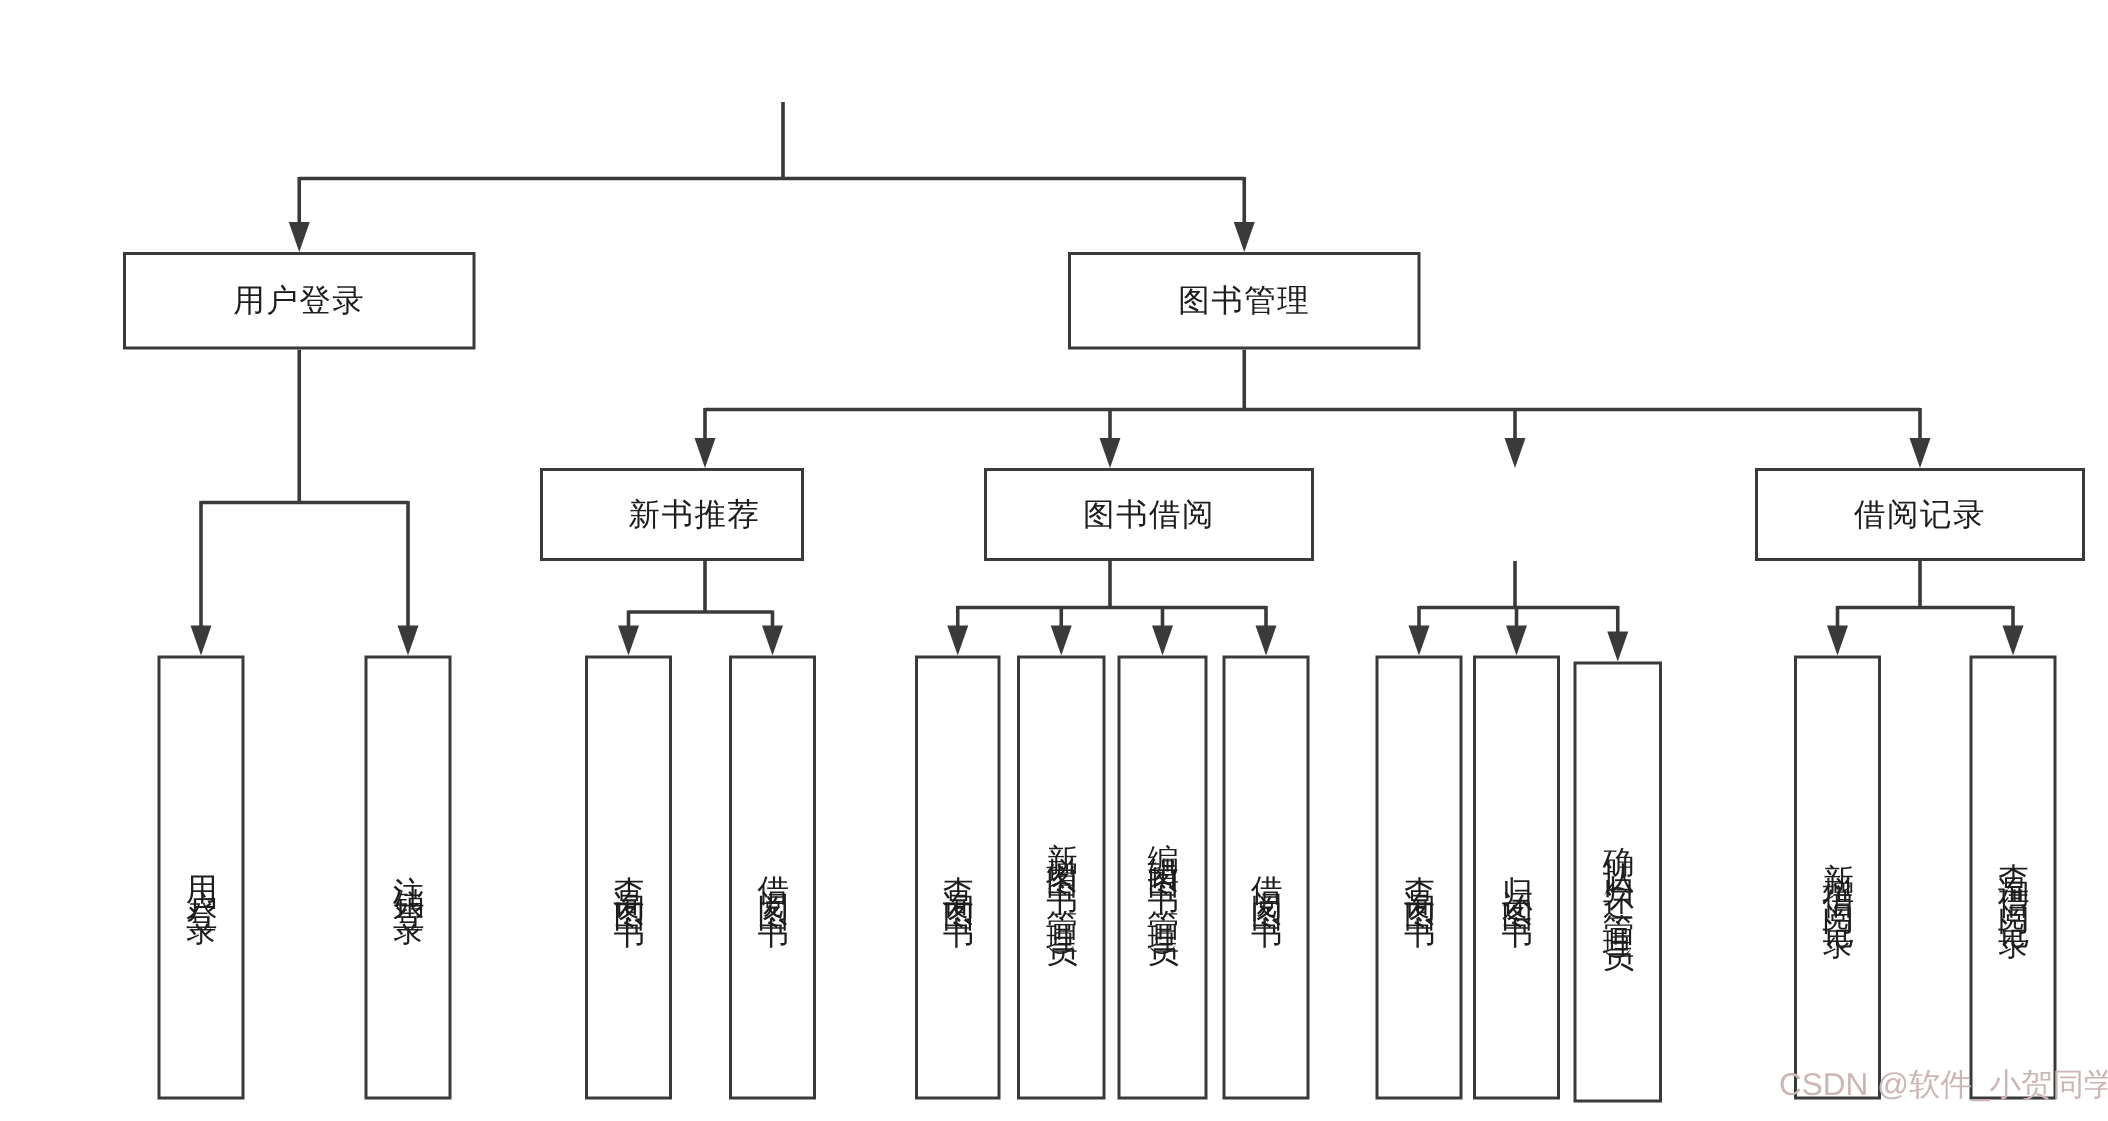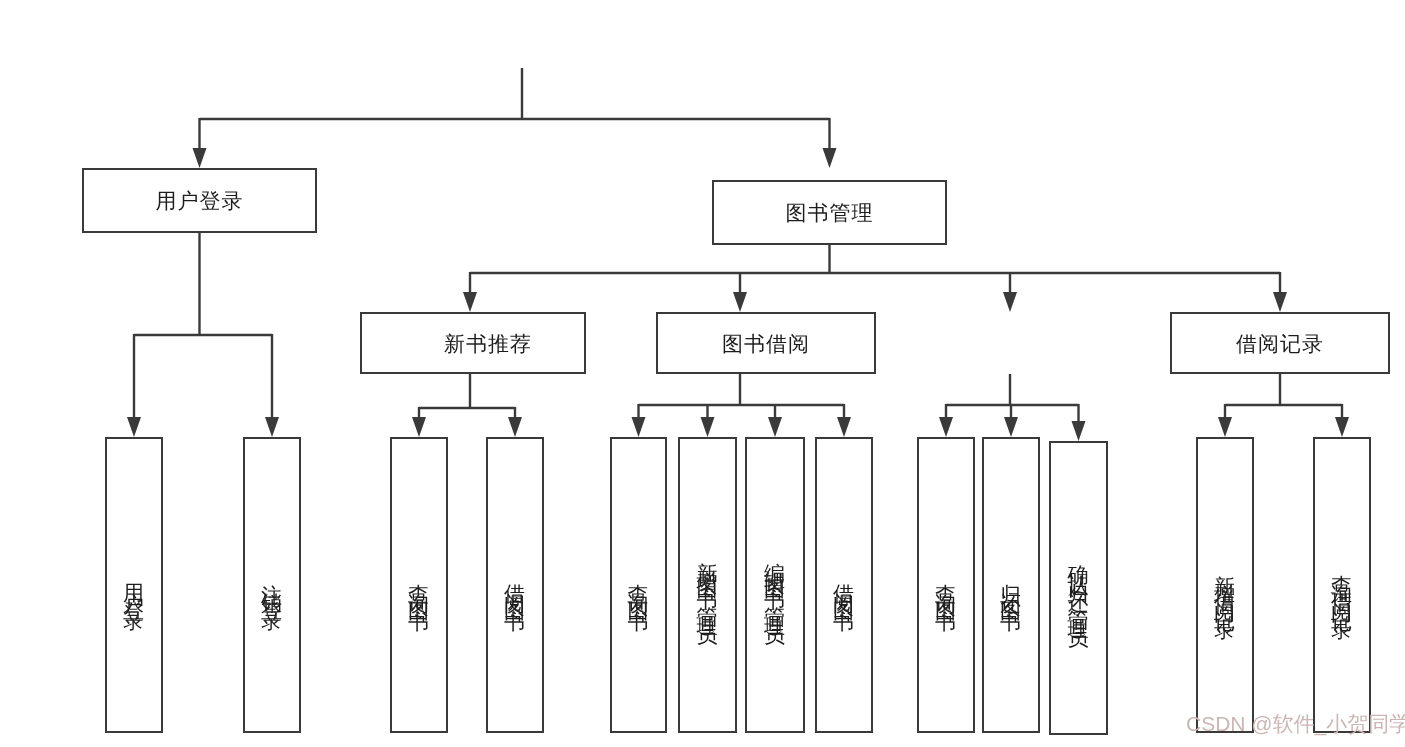--- a/index.html
+++ b/index.html
@@ -132,24 +132,24 @@
       <path d="M 1225 405 L 1342 405"></path>
       <path d="M 1225 404 L 1225 419"></path>
       <polygon points="1218,417 1232,417 1225,437"></polygon>
       <path d="M 1342 404 L 1342 419"></path>
       <polygon points="1335,417 1349,417 1342,437"></polygon>
     </svg>
   <div class="nodes-layer">
       <div class="node horizontal" style="left: 82px; top: 168px; width: 235px; height: 65px;">
         <span class="node-label">用户登录</span>
       </div>
-      <div class="node horizontal" style="left: 712px; top: 168px; width: 235px; height: 65px; margin-top: 12px;">
+      <div class="node horizontal" style="left: 712px; top: 168px; width: 235px; height: 65px;">
         <span class="node-label">图书管理</span>
       </div>
-      <div class="node horizontal" style="left: 360px; top: 312px; width: 226px; height: 62px; padding-left: 30px;">
+      <div class="node horizontal" style="left: 360px; top: 312px; width: 176px; height: 62px; padding-left: 30px;">
         <span class="node-label">新书推荐</span>
       </div>
       <div class="node horizontal" style="left: 656px; top: 312px; width: 220px; height: 62px;">
         <span class="node-label">图书借阅</span>
       </div>
       <div class="node horizontal" style="left: 1170px; top: 312px; width: 220px; height: 62px;">
         <span class="node-label">借阅记录</span>
       </div>
       <div class="node vertical" style="left: 105px; top: 437px; width: 58px; height: 296px;">
         <span class="node-label">用户登录</span>

